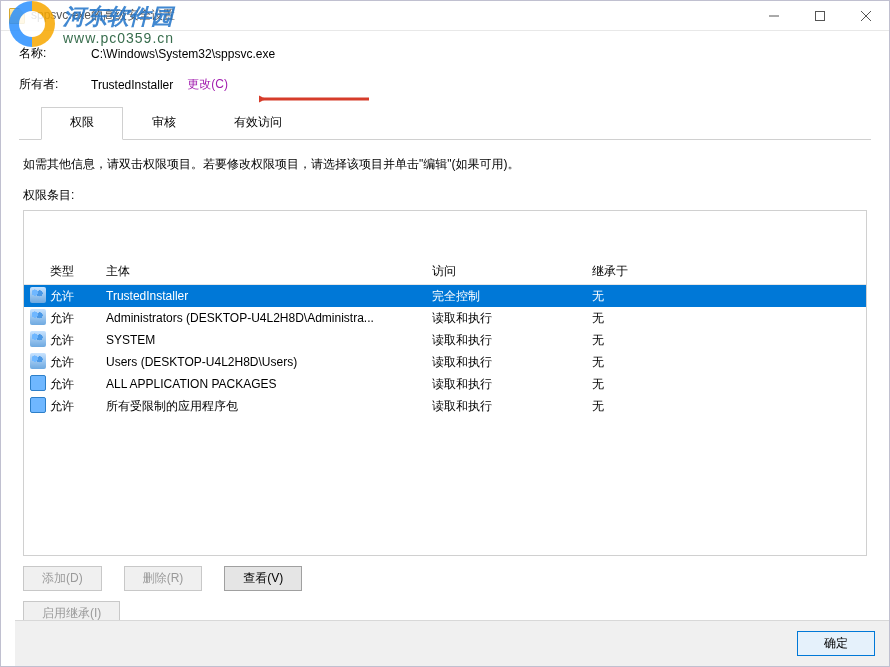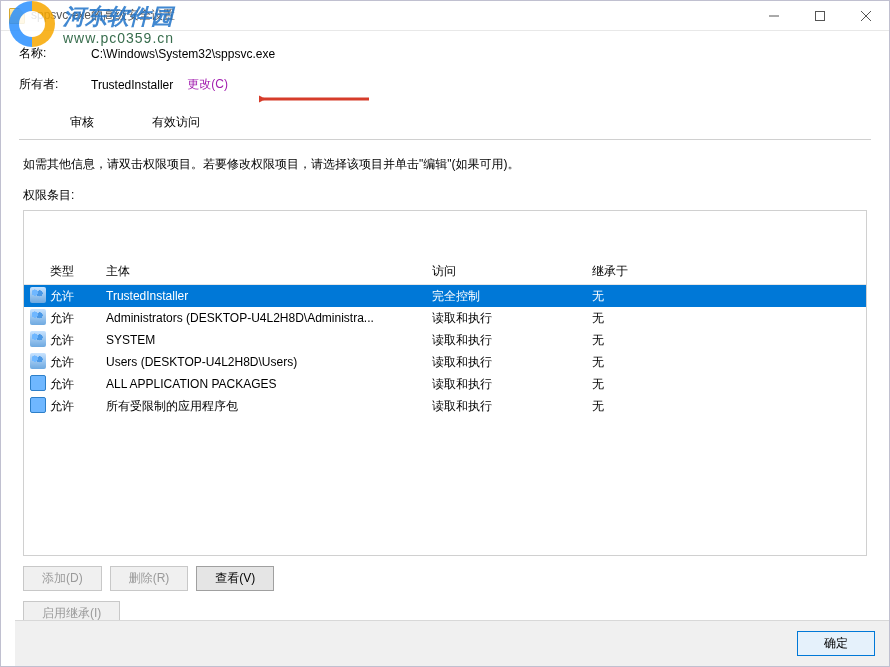--- a/index.html
+++ b/index.html
@@ -97,21 +97,21 @@
                   radial-gradient(circle at 60% 40%, #4a98e6 22%, transparent 23%),
                   linear-gradient(180deg,#c8e3ff 0,#6ea9e0 100%);
       border-radius: 2px;
     }
     .picon.box {
       background: #6fb7ff;
       border: 1px solid #2d7fc9;
       border-radius:2px;
     }
 
-    .btn-row { display:flex; gap:8px; margin: 0 4px 10px; }
+    .btn-row { display:flex; gap:22px; margin: 0 4px 10px; }
     .btn {
       padding: 3px 18px;
       border: 1px solid #a0a0a0;
       background: #e5e5e5;
       cursor:pointer;
       min-width: 78px;
       text-align:center;
     }
     .btn.disabled { color:#9a9a9a; background:#f0f0f0; border-color:#c8c8c8; cursor:default; }
 
@@ -201,20 +201,21 @@
     <span class="val">C:\Windows\System32\sppsvc.exe</span>
   </div>
 
   <div class="field-row">
     <span class="lbl">所有者:</span>
     <span class="val">TrustedInstaller</span>
     <span class="change-link">更改(C)</span>
   </div>
 
   <div class="tab-strip">
+    <div class="tab active">权限</div>
     <div class="tab">审核</div>
     <div class="tab">有效访问</div>
   </div>
   <div class="tab-underline"></div>
 
   <div class="hint">如需其他信息，请双击权限项目。若要修改权限项目，请选择该项目并单击"编辑"(如果可用)。</div>
   <div class="cond-label">权限条目:</div>
 
   <div class="perm-box">
     <div class="perm-header">

